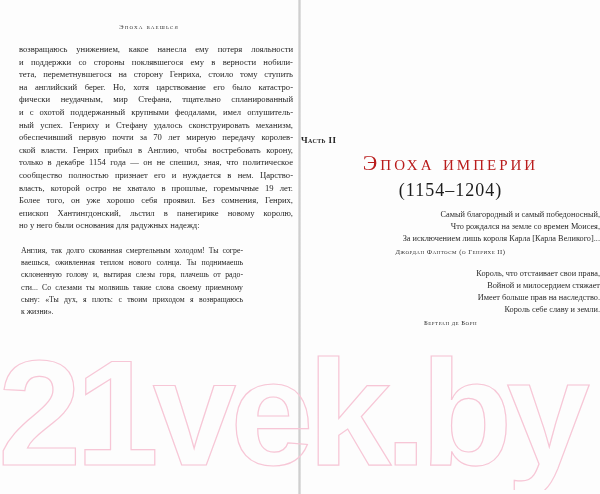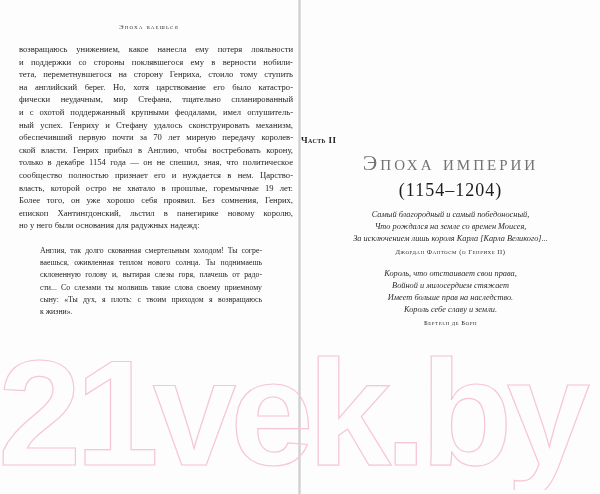--- a/index.html
+++ b/index.html
@@ -24,45 +24,45 @@
     font-variant: small-caps; color: #333;
   }
   .body-text {
     position: absolute; left: 19px; top: 43px; width: 274px;
     font-size: 8.6px; line-height: 12.6px; color: #1e1e1e;
   }
   .body-text .line { display: block; white-space: nowrap; text-align: justify; text-align-last: justify; }
   .body-text .line.last { text-align-last: left; }
   .quote {
     position: absolute; left: 21px; top: 245px; width: 222px;
-    font-size: 7.8px; line-height: 12.2px; color: #252525; margin-left: 19px;
+    font-size: 7.8px; line-height: 12.2px; color: #252525;
   }
   .quote .line { display: block; white-space: nowrap; text-align: justify; text-align-last: justify; }
   .quote .line.first { text-indent: 0; }
   .quote .line.last { text-align-last: left; }
 
   .part-label {
     position: absolute; left: 301px; width: 299px; top: 135px;
     text-align: left; font-size: 9px; font-weight: bold;
     font-variant: small-caps; letter-spacing: 0.4px; color: #222;
   }
   .part-title {
     position: absolute; left: 301px; width: 299px; top: 150px;
     text-align: center; font-size: 22px; letter-spacing: 3px;
-    font-variant: small-caps; color: #737373;
+    font-variant: small-caps; color: #b91c1c;
   }
   .part-years {
     position: absolute; left: 301px; width: 299px; top: 180px;
     text-align: center; font-size: 18px; letter-spacing: 1px; color: #1c1c1c;
   }
   .epigraph {
     position: absolute; left: 301px; width: 299px;
     text-align: center; color: #2a2a2a;
   }
-  .epigraph .verse { display: block; font-style: italic; font-size: 8.3px; line-height: 12px; }
+  .epigraph .verse { display: block; font-size: 8.3px; line-height: 12px; text-align: right; }
   .epigraph .attr { display: block; font-size: 6.6px; font-variant: small-caps; letter-spacing: 0.5px; line-height: 11px; margin-top: 1px; }
   .epi1 { top: 209px; }
   .epi2 { top: 268px; }
 
   .watermark {
     position: absolute; left: 0; top: 350px; width: 600px; height: 140px;
     pointer-events: none;
   }
 </style>
 </head>

